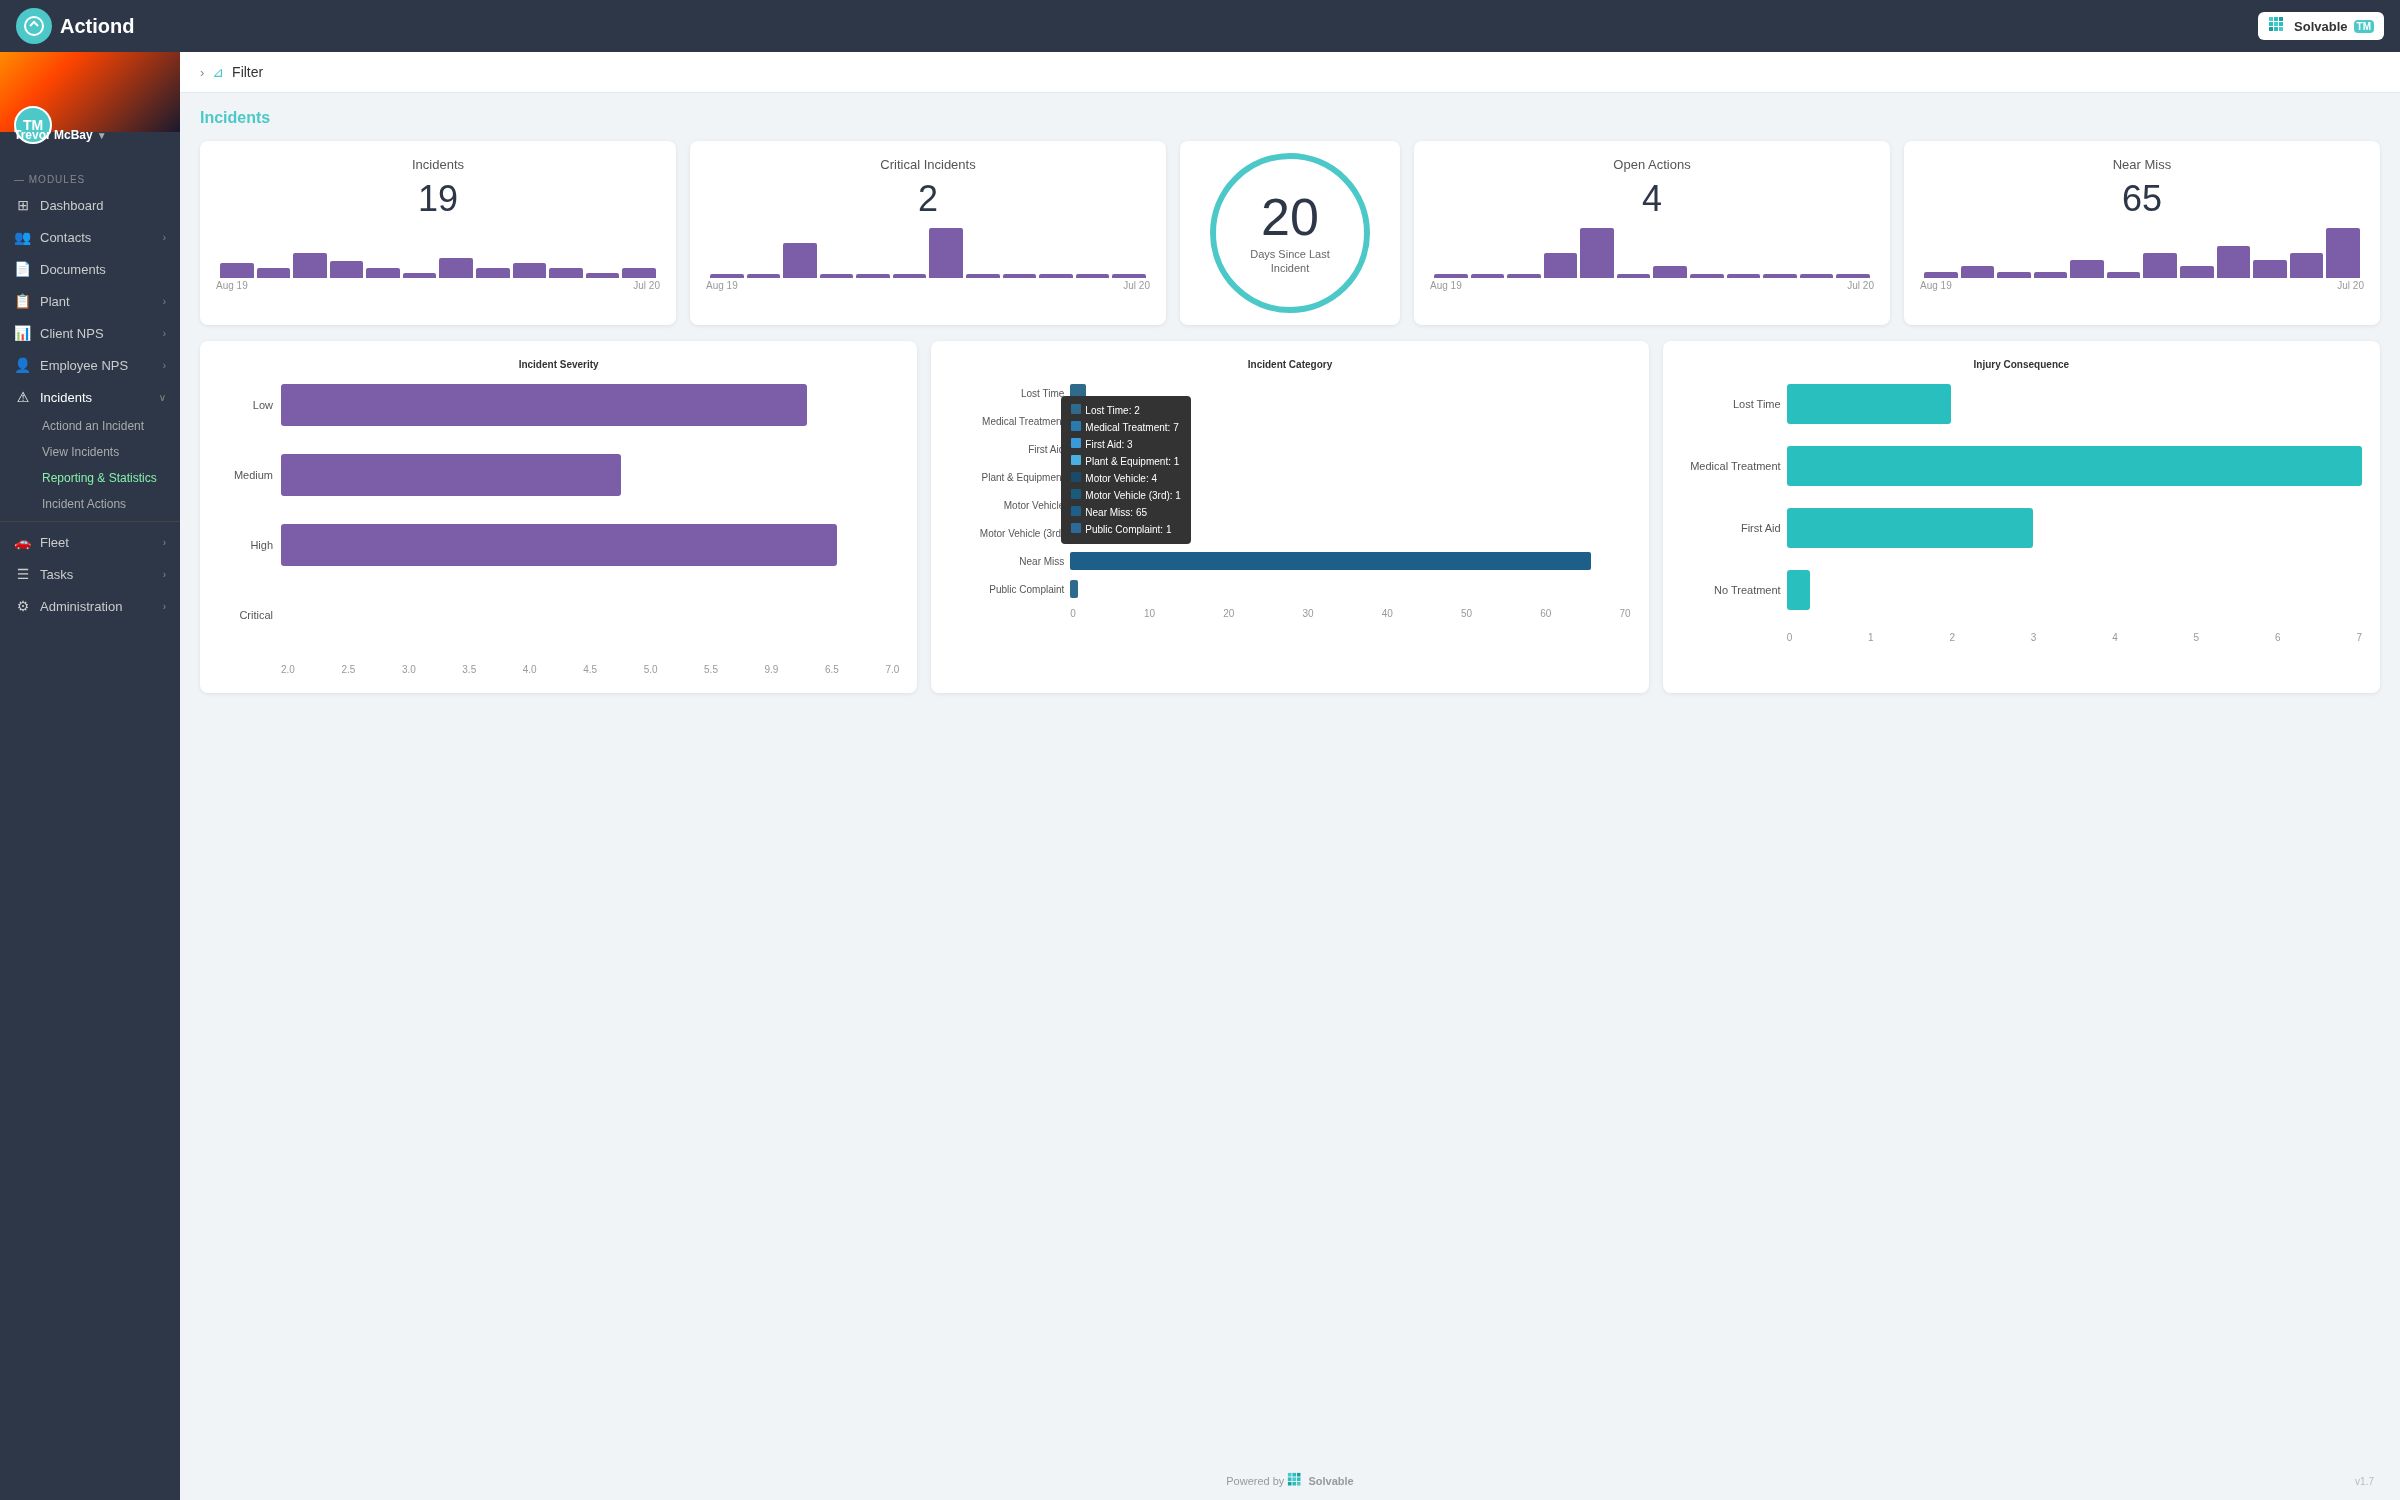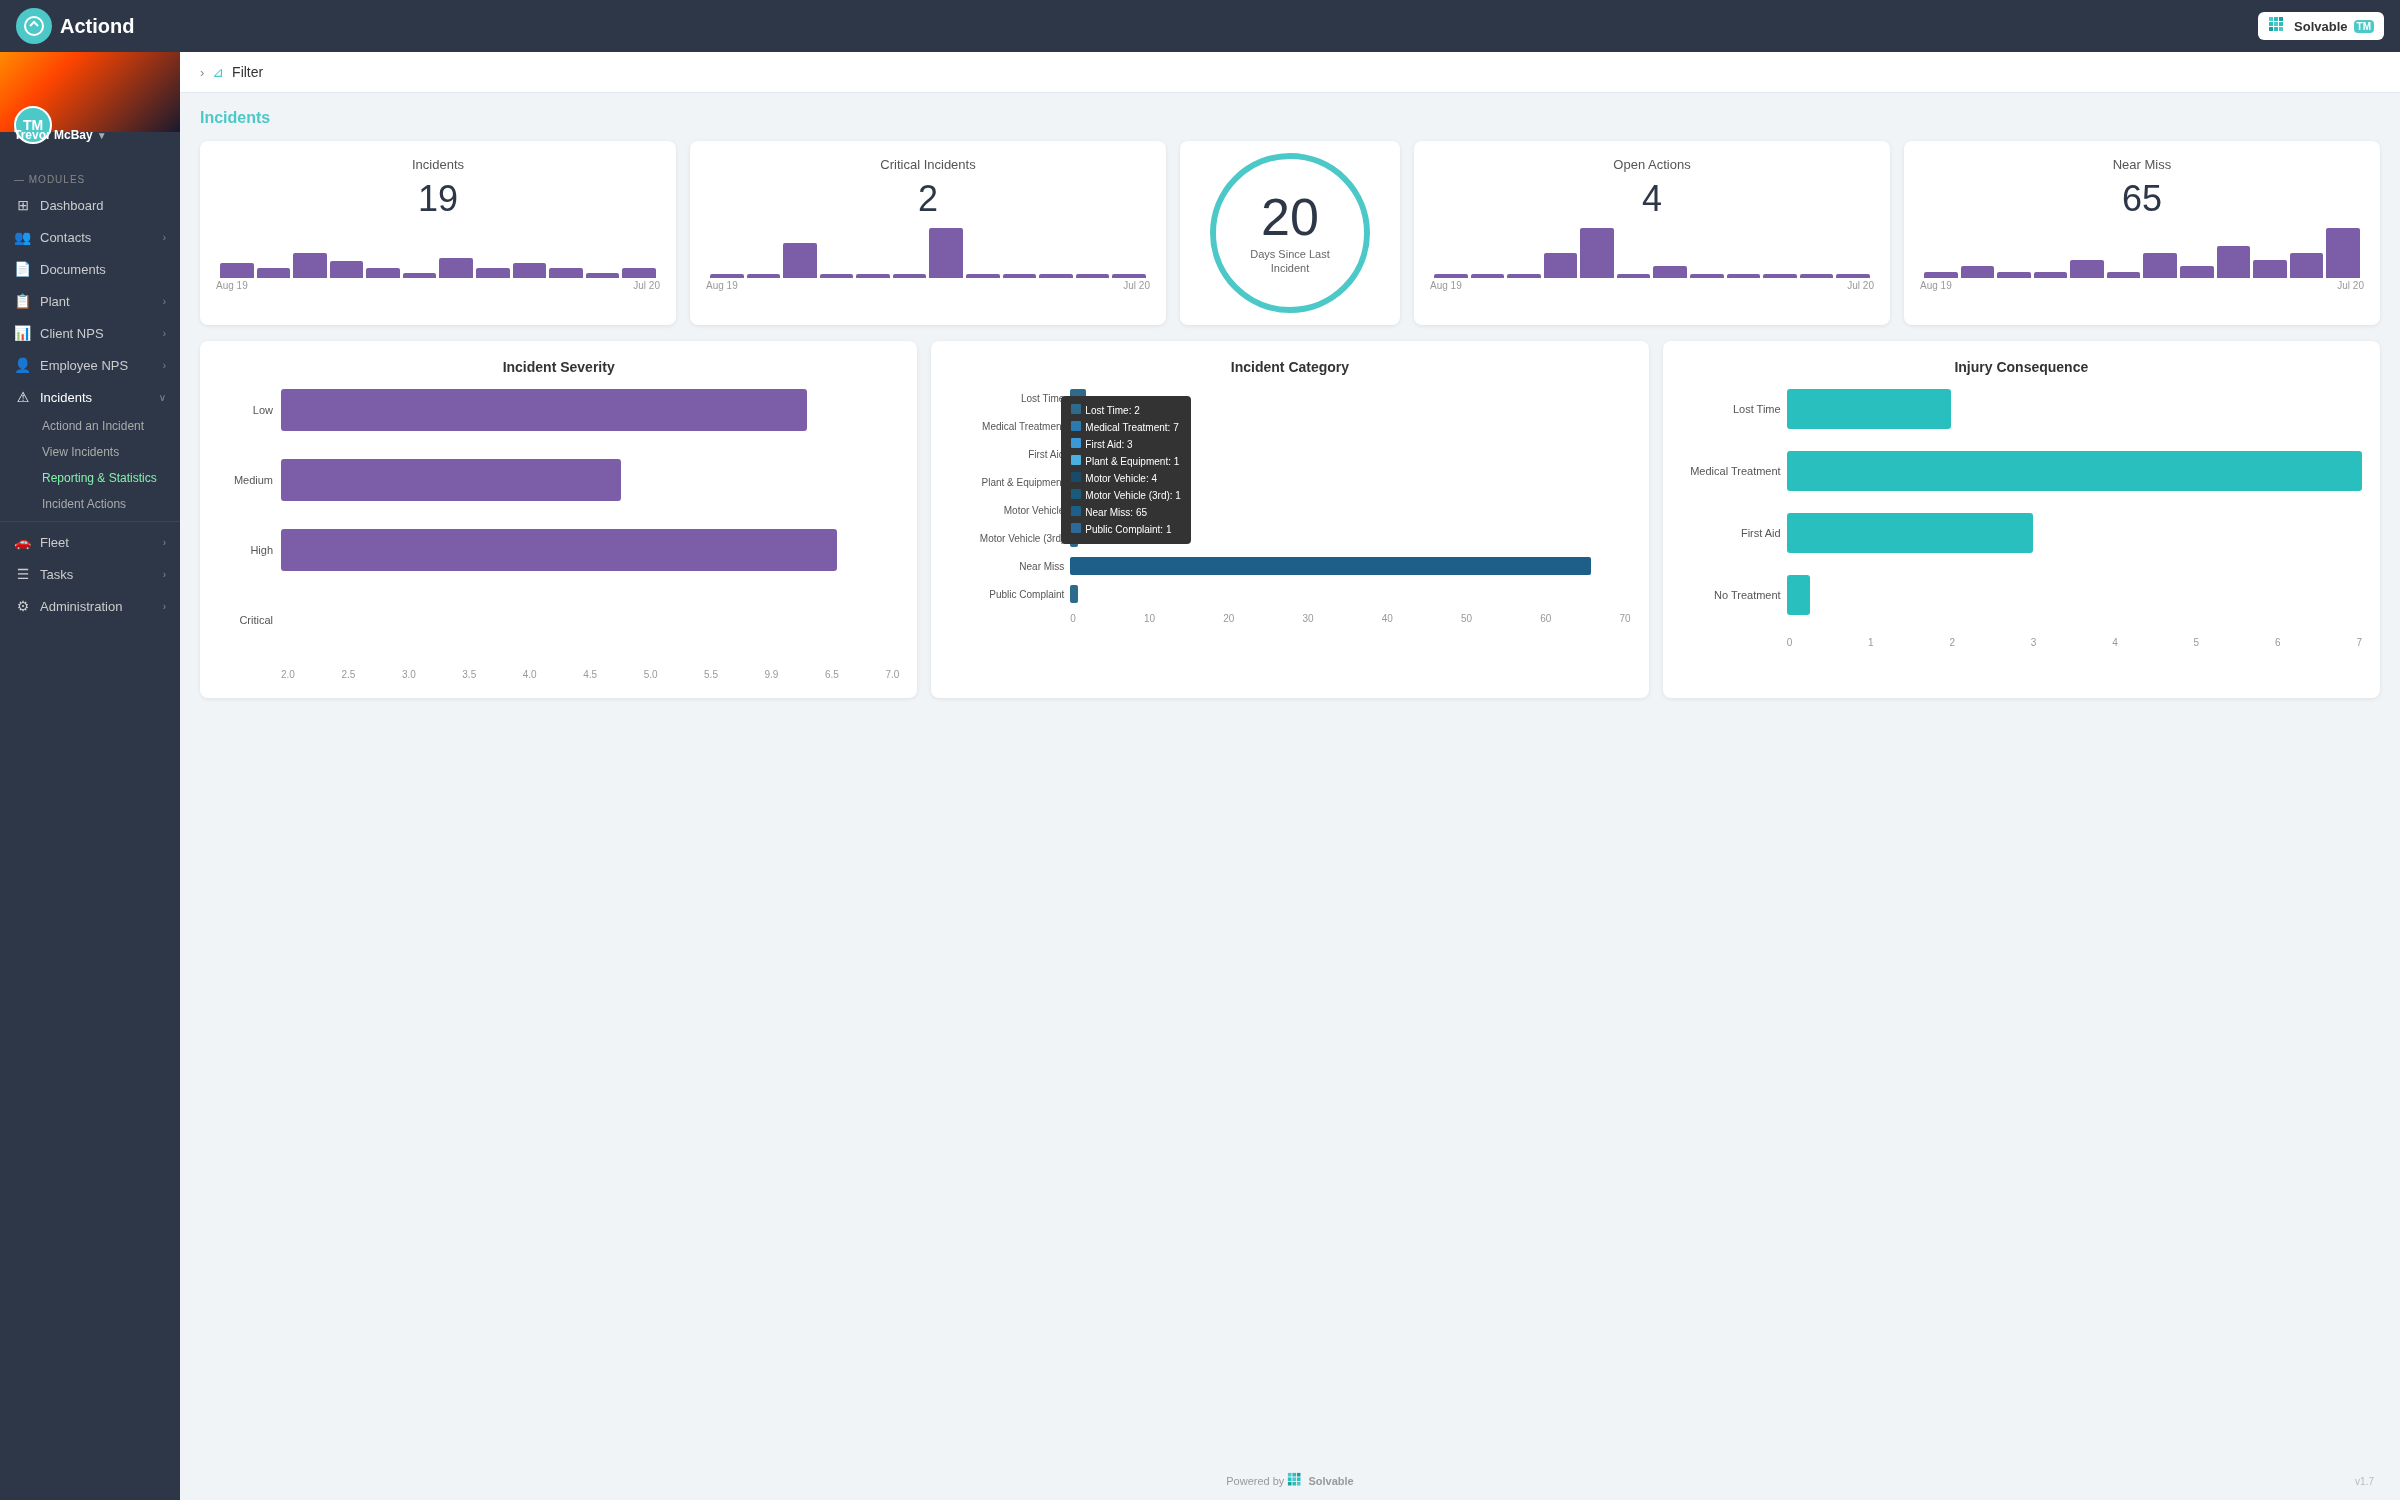--- a/index.html
+++ b/index.html
@@ -169,21 +169,21 @@
     .days-label { font-size: 11px; color: #666; margin-top: 4px; line-height: 1.3; }
 
     
     .charts-row { display: grid; grid-template-columns: 1fr 1fr 1fr; gap: 14px; }
     .chart-card {
       background: white;
       border-radius: 8px;
       padding: 18px;
       box-shadow: 0 1px 4px rgba(0,0,0,0.08);
     }
-    .chart-title { text-align: center; font-size: 14px; font-weight: 600; color: #333; margin-bottom: 14px; }
+    .chart-title { text-align: center; font-size: 10px; font-weight: 600; color: #333; margin-bottom: 14px; }
 
     
     .severity-chart { position: relative; }
     .severity-row { display: flex; align-items: center; margin-bottom: 28px; gap: 8px; }
     .severity-label { width: 55px; text-align: right; font-size: 11px; color: #555; flex-shrink: 0; }
     .severity-bar-wrap { flex: 1; }
     .severity-bar { height: 42px; border-radius: 3px; }
     .severity-xaxis { display: flex; justify-content: space-between; padding-left: 63px; font-size: 10px; color: #999; margin-top: 4px; }
 
     

